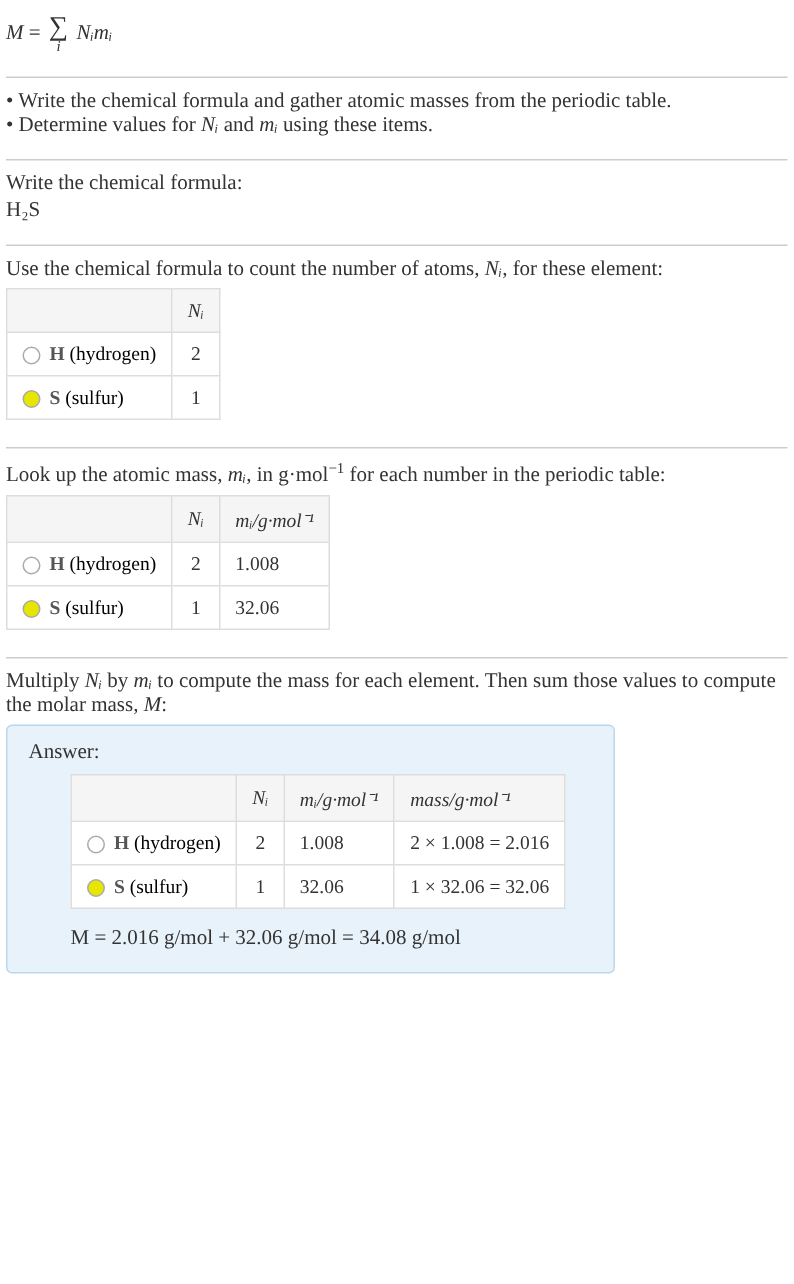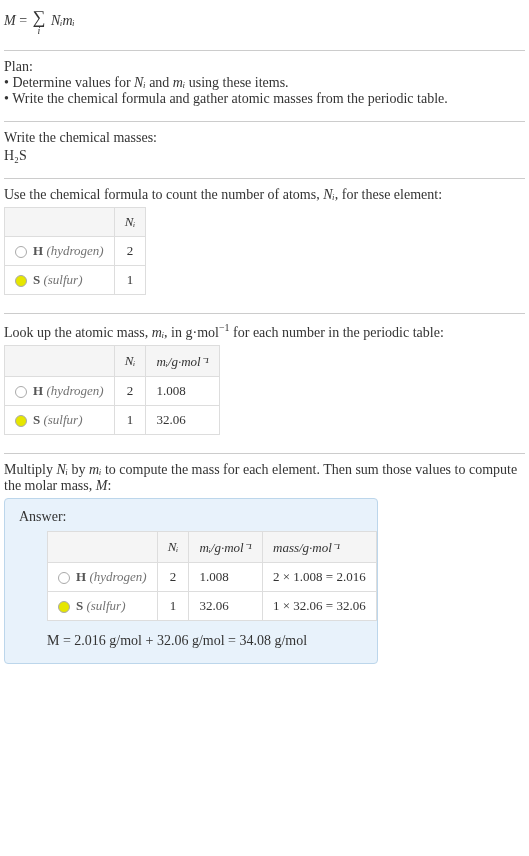--- a/index.html
+++ b/index.html
@@ -61,28 +61,28 @@
     content: "";
     display: inline-block;
     width: 10px; height: 10px;
     border-radius: 50%;
     background: #e6e600;
     border: 1px solid #aaa;
     margin-right: 6px;
     vertical-align: middle;
   }
   .elem-label b { color:#555; font-weight:bold; }
-  .elem-label span.paren { color:#737373;font-style:italic; }
+  .elem-label span.paren { color:#000000; }
   .answer-box {
     background: #e8f2fb;
     border: 1px solid #bcd6eb;
     border-radius: 4px;
     padding: 10px 0 14px 14px;
     margin-top: 4px;
-    width: 374px;
+    width: 406px;
     box-sizing: border-box;
   }
   .answer-box table {
     background: #fff;
     margin-left: 28px;
   }
   .answer-box .final {
     margin: 12px 0 0 28px;
   }
   .answer-label { margin-bottom: 6px; }
@@ -93,31 +93,30 @@
 <div class="section">
   <div style="margin-top:2px;">
     <span class="math-i">M</span><span> = </span><span class="sum"><span class="sigma">∑</span><span class="sub">i</span></span>
     <span class="math-i">Nᵢmᵢ</span>
   </div>
 </div>
 
 <hr>
 
 <div class="section">
-  <div>Plan:</div>
+  <div>• Write the chemical formula and gather atomic masses from the periodic table.</div>
   <div>
     <span>• Determine values for </span><span class="math-i">Nᵢ</span><span> and </span><span class="math-i">mᵢ</span><span> using these items.</span>
   </div>
-  <div>• Write the chemical formula and gather atomic masses from the periodic table.</div>
-</div>
-
-<hr>
-
-<div class="section">
-  <div>Write the chemical masses:</div>
+</div>
+
+<hr>
+
+<div class="section">
+  <div>Write the chemical formula:</div>
   <div style="margin-top:2px;">H₂S</div>
 </div>
 
 <hr>
 
 <div class="section">
   <div>
     <span>Use the chemical formula to count the number of atoms, </span><span class="math-i">Nᵢ</span><span>, for these element:</span>
   </div>
   <table>

